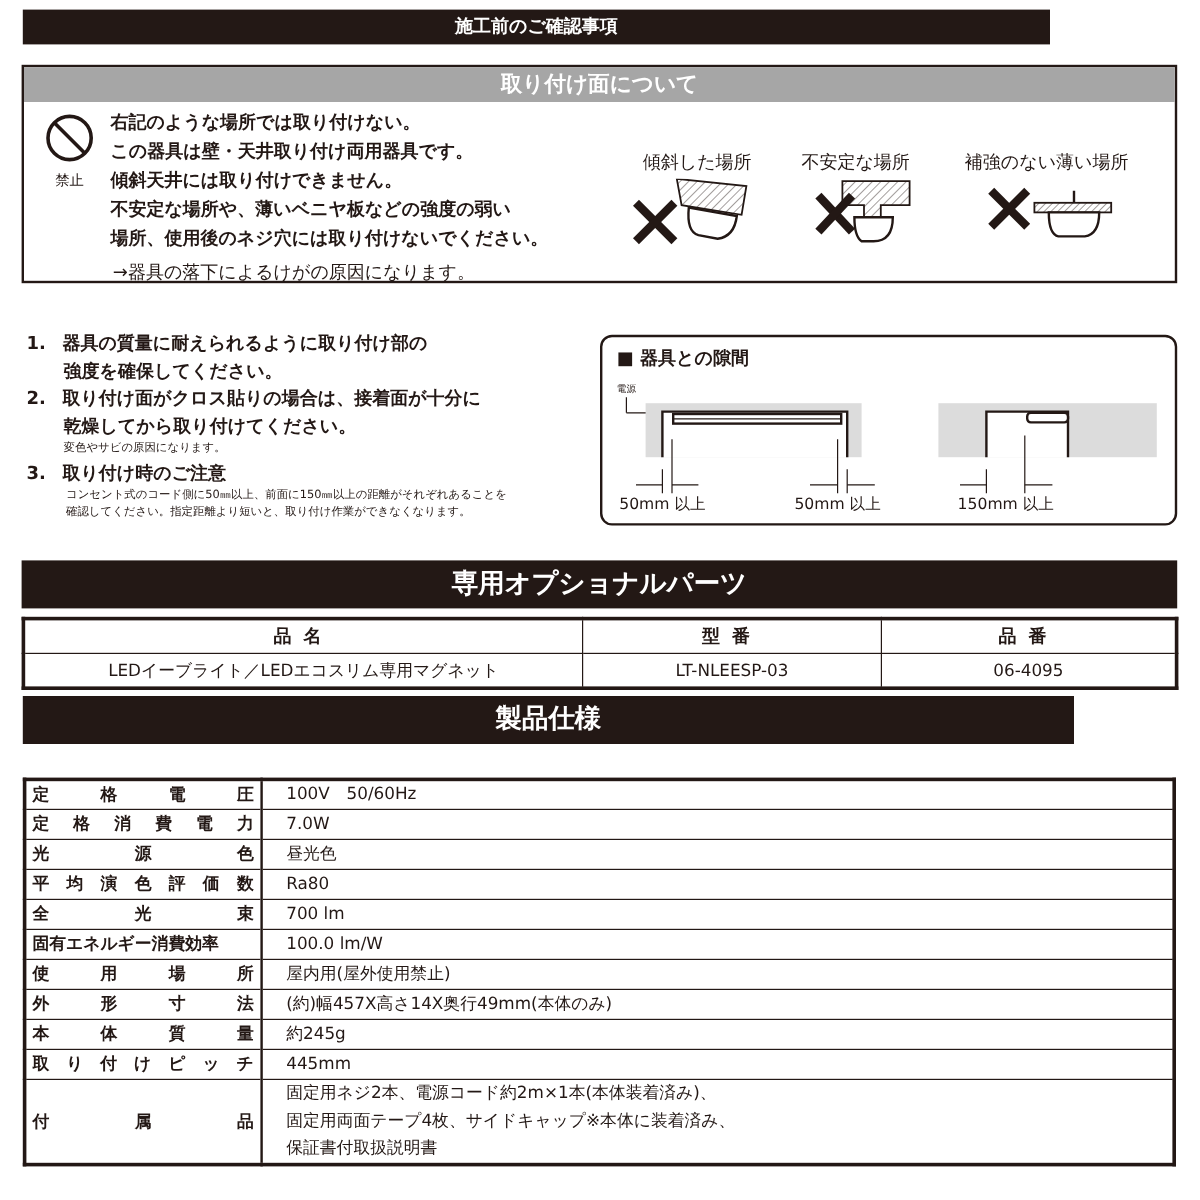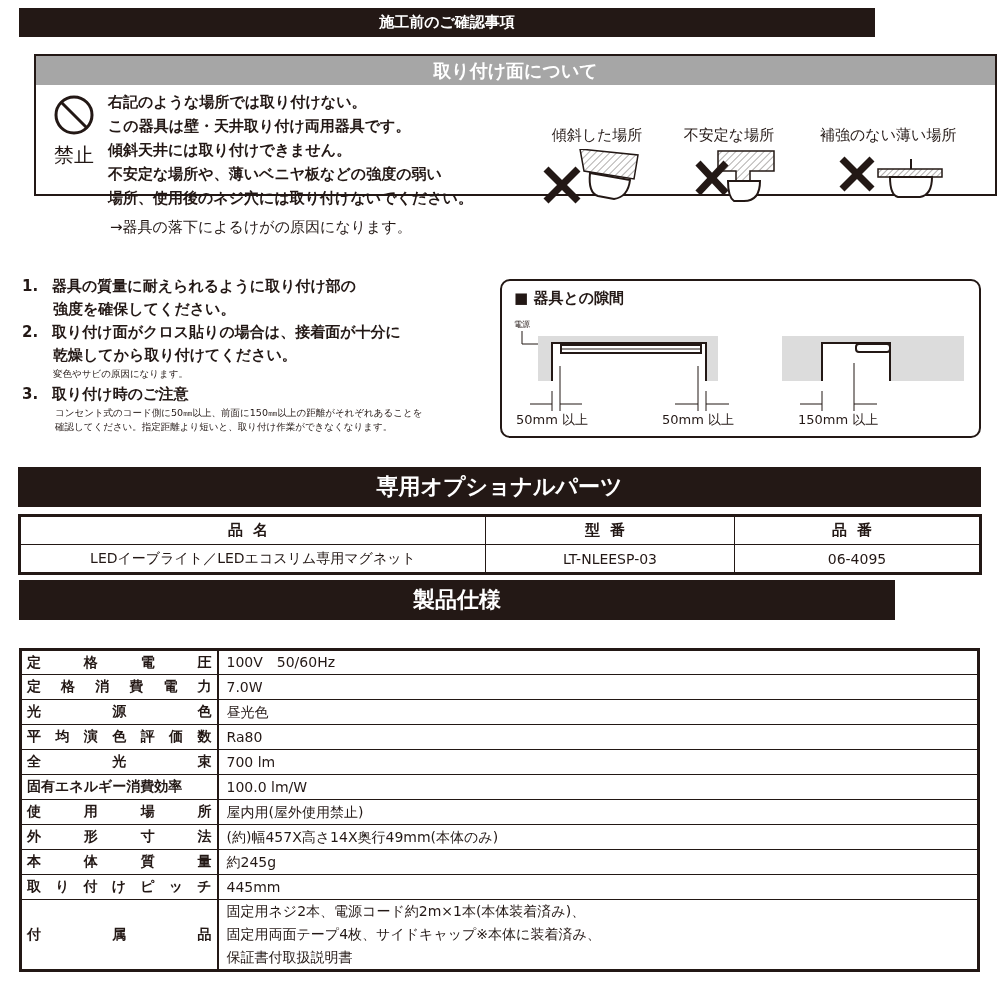--- a/index.html
+++ b/index.html
@@ -2,24 +2,24 @@
 <html><head>
 <meta charset="utf-8">
 <style>
   * { box-sizing: border-box; margin: 0; padding: 0; }
   html, body { width: 1000px; height: 1000px; background: #ffffff; overflow: hidden; }
   body { position: relative; font-family: "DejaVu Sans", sans-serif; color: #231815; }
 
   .bar-dark { position: absolute; background: #231815; color: #fff; text-align: center; font-weight: bold; }
   #top-bar { left: 19px; top: 8px; width: 856px; height: 29px; font-size: 15px; line-height: 29px; }
 
-  #mount-box { position: absolute; left: 34px; top: 54px; width: 963px; height: 142px; border: 2px solid #231815; }
+  #mount-box { position: absolute; left: 18px; top: 54px; width: 963px; height: 182px; border: 2px solid #231815; }
   #mount-head { height: 29px; background: #a6a6a6; color: #fff; font-weight: bold; font-size: 18px; line-height: 29px; text-align: center; }
   #prohibit { position: absolute; left: 16px; top: 38px; width: 44px; text-align: center; }
-  #prohibit-label { font-size: 20px; display: block; margin-top: 2px; }
+  #prohibit-label { font-size: 12px; display: block; margin-top: 2px; }
   #mount-lines { position: absolute; left: 72px; top: 34px; }
   .mline { font-size: 15px; font-weight: bold; line-height: 24px; white-space: nowrap; }
   .mnote { font-size: 15px; line-height: 26px; margin-top: 4px; padding-left: 2px; white-space: nowrap; }
 
   .illus { position: absolute; top: 70px; text-align: center; }
   .illus-label { font-size: 15px; white-space: nowrap; display: block; }
   .illus svg { display: block; margin: 4px auto 0; }
 
   #notes { position: absolute; left: 22px; top: 275px; width: 470px; }
   .n-item { font-size: 15px; font-weight: bold; line-height: 23px; white-space: nowrap; }
@@ -36,21 +36,21 @@
   #opt-bar { left: 18px; top: 467px; width: 963px; height: 40px; font-size: 22px; line-height: 40px; }
   #opt-table { position: absolute; left: 18px; top: 514px; width: 964px; border-collapse: collapse; border: 3px solid #231815; padding-left: 16px; }
   #opt-table td, #opt-table th { border: 1px solid #231815; height: 29px; font-size: 14px; text-align: center; }
   #opt-table th { font-weight: bold; letter-spacing: 10px; font-size: 15px; }
 
   #spec-bar { left: 19px; top: 580px; width: 876px; height: 40px; font-size: 22px; line-height: 40px; }
   #spec-table { position: absolute; left: 19px; top: 648px; width: 961px; border-collapse: collapse; border: 3px solid #231815; }
   #spec-table td { border: 1px solid #231815; font-size: 14px; height: 25px; }
   #spec-table td.k { width: 197px; font-weight: bold; padding: 0 5px; border-right: 2px solid #231815; }
   .k-inner { display: flex; justify-content: space-between; }
-  #spec-table td.v { padding-left: 8px; line-height: 23px; }
+  #spec-table td.v { padding-left: 20px; line-height: 23px; }
 </style>
 </head>
 <body>
 
 <div id="top-bar" class="bar-dark">施工前のご確認事項</div>
 
 <div id="mount-box">
   <div id="mount-head">取り付け面について</div>
 
   <div id="prohibit">

